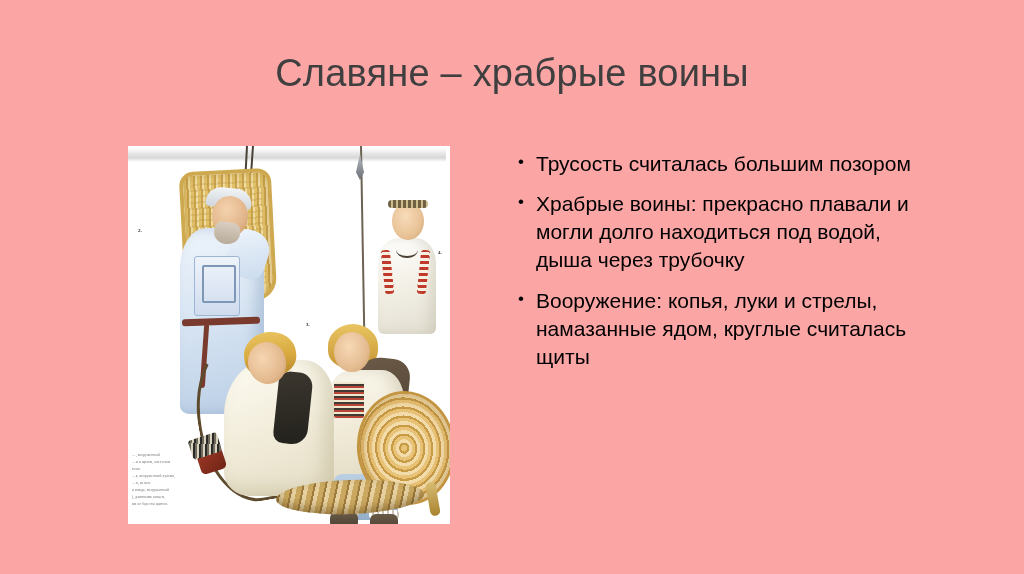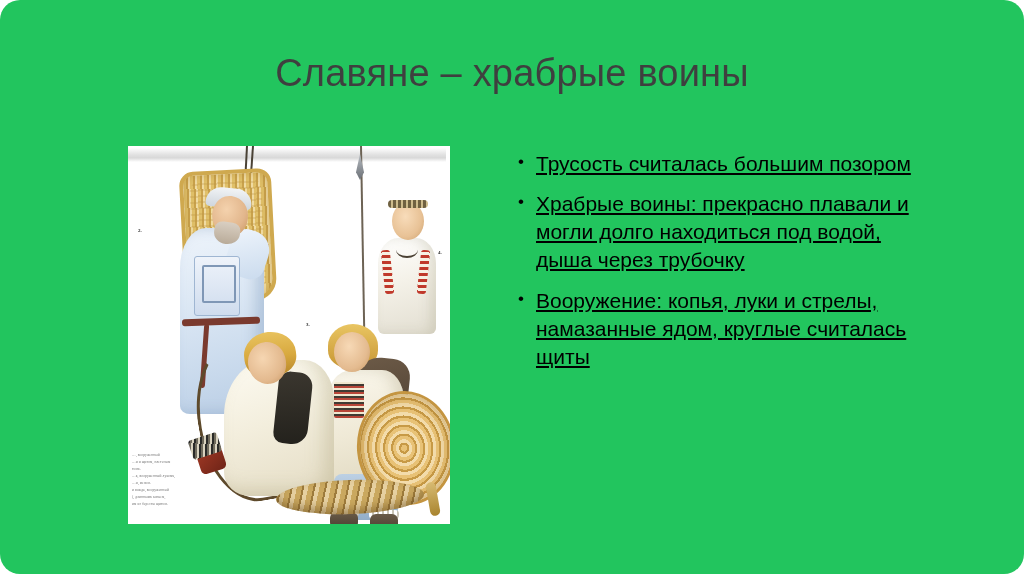--- a/index.html
+++ b/index.html
@@ -8,23 +8,22 @@
     padding: 0;
     background: #ffffff;
   }
   body {
     font-family: "Liberation Sans", "DejaVu Sans", sans-serif;
   }
   .slide {
     position: relative;
     width: 1024px;
     height: 574px;
-    background: #22c55e;
+    background: #fca5a5;
     overflow: hidden;
-    border-radius: 20px;
   }
 
   
   .slide-title {
     position: absolute;
     left: 0;
     top: 52px;
     width: 1024px;
     text-align: center;
     font-size: 38px;
@@ -426,21 +425,20 @@
   .bullet-dot {
     flex: 0 0 auto;
     width: 18px;
     padding-top: 1px;
     font-size: 17px;
     line-height: 1.34;
     color: #000000;
   }
   .bullet-text {
     flex: 1 1 auto;
-    text-decoration: underline;
   }
 </style>
 </head>
 <body>
 
 <div class="slide">
 
   <div class="slide-title">Славяне – храбрые воины</div>
 
   <div class="illustration">

